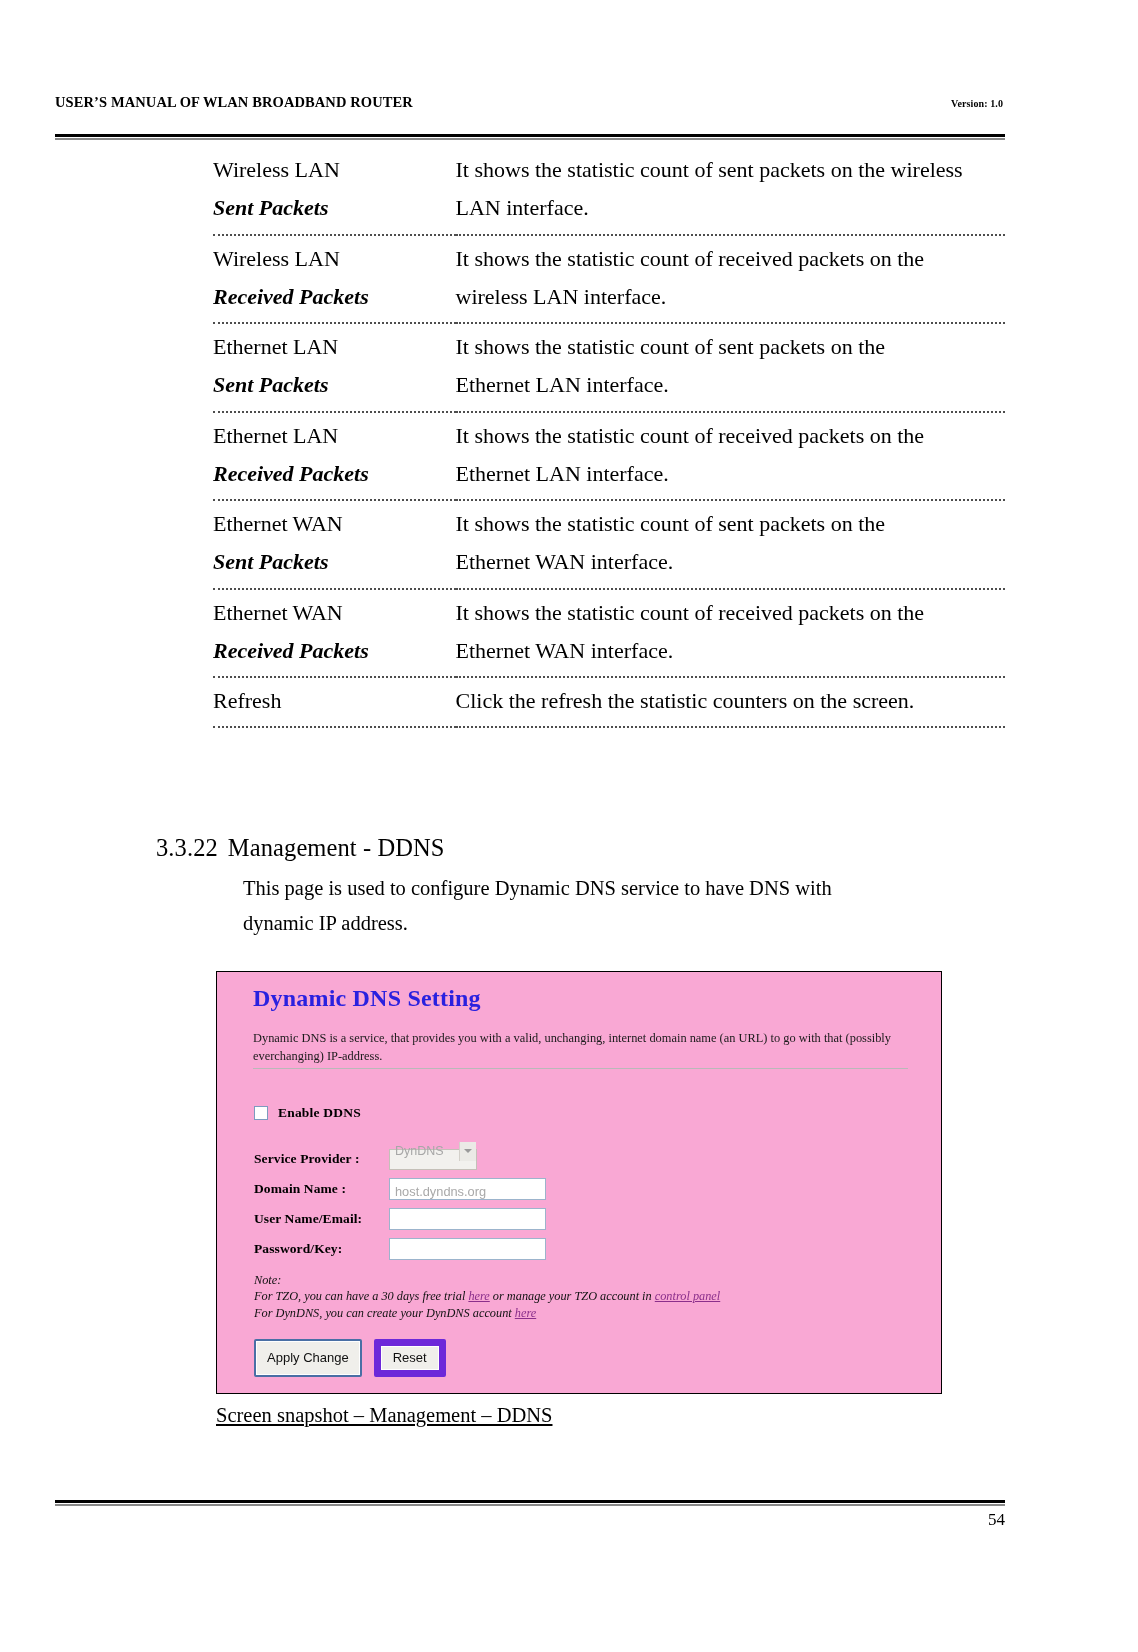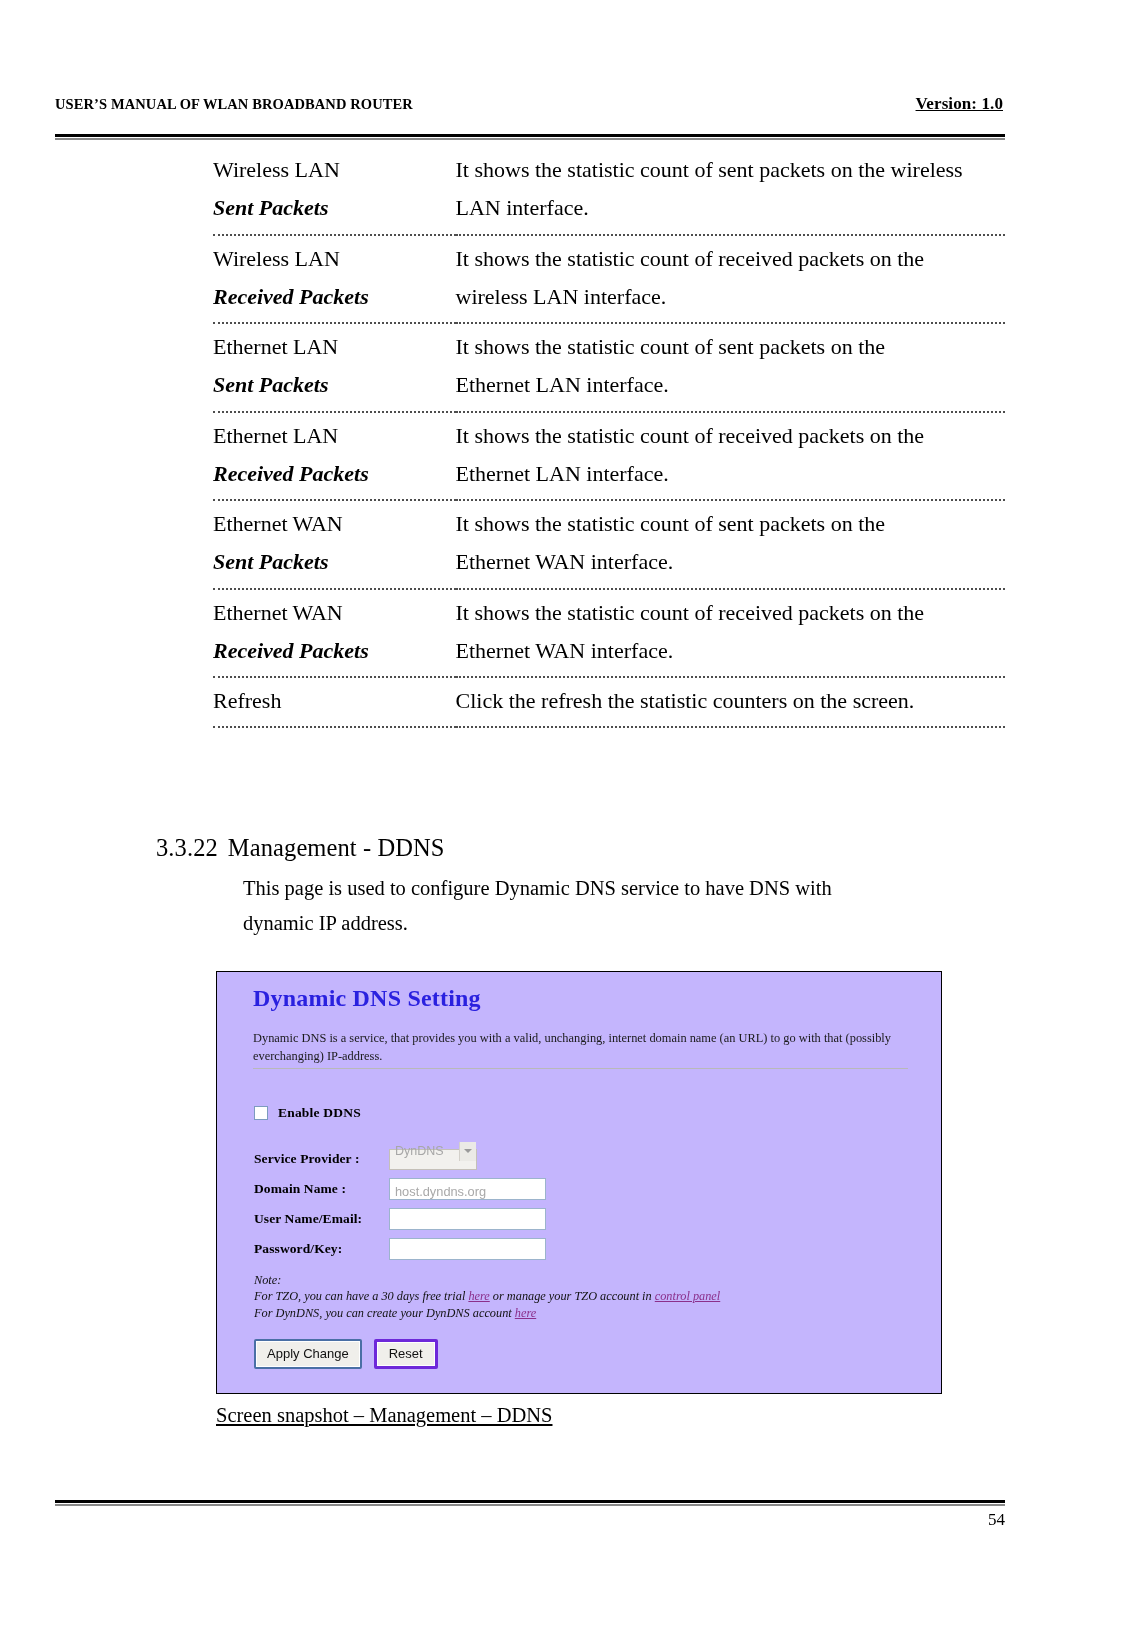--- a/index.html
+++ b/index.html
@@ -32,21 +32,21 @@
     width: 948px;
     display: flex;
     justify-content: space-between;
     align-items: baseline;
     font-family: "Liberation Serif", serif;
     font-weight: bold;
     font-size: 14.5px;
     letter-spacing: 0.1px;
   }
   .header-title { white-space: nowrap; }
-  .header-version { white-space: nowrap; font-size: 17px; text-decoration: underline; }
+  .header-version { white-space: nowrap; font-size: 10px; }
 
   .header-rule {
     position: absolute;
     left: 55px;
     top: 118px;
     width: 950px;
     height: 6px;
     border-top: 3px solid #000000;
     border-bottom: 2px solid #888888;
     box-sizing: border-box;
@@ -97,21 +97,21 @@
     line-height: 1.72;
   }
 
   
   .shot {
     position: absolute;
     left: 216px;
     top: 955px;
     width: 726px;
     height: 423px;
-    background: #c4b5fd;
+    background: #f9a8d4;
     border: 1px solid #000000;
     box-sizing: border-box;
     font-family: "Liberation Serif", serif;
   }
   .shot-title {
     position: absolute;
     left: 36px;
     top: 13px;
     font-size: 24px;
     font-weight: bold;
@@ -242,21 +242,21 @@
     position: absolute;
     left: 37px;
     top: 367px;
     display: flex;
     gap: 12px;
   }
   .btn {
     font-family: "Liberation Sans", sans-serif;
     font-size: 13px;
     background: #f0efeb;
-    border: 3px solid #6d28d9;
+    border: 7px solid #6d28d9;
     border-radius: 2px;
     padding: 4px 12px 5px 12px;
     color: #111111;
     box-shadow: inset 0 0 0 1px #ffffff;
   }
   .btn.primary {
     border: 2px solid #4a6fa5;
     padding: 3px 11px 4px 11px;
   }
 

